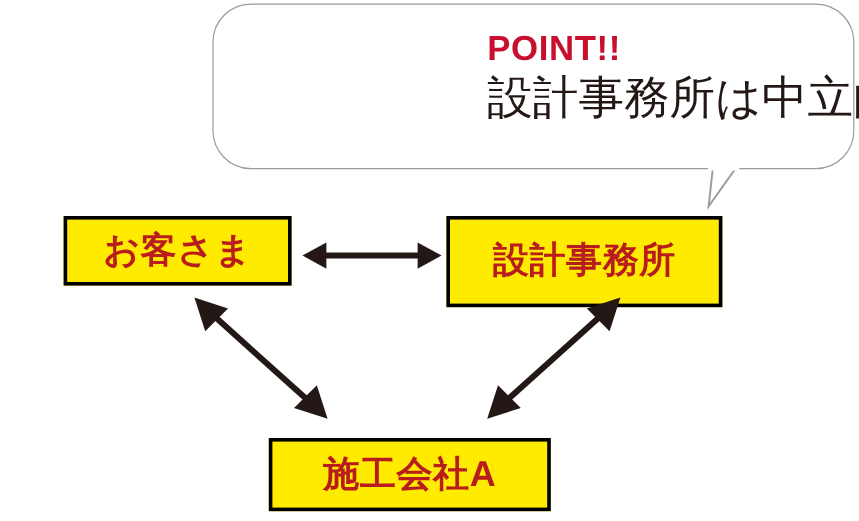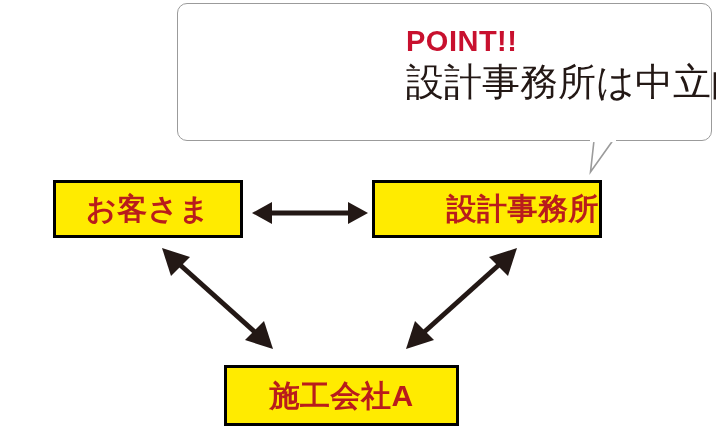--- a/index.html
+++ b/index.html
@@ -20,21 +20,21 @@
 
   
   .bubble {
     position: absolute;
     left: 177px;
     top: 3px;
     width: 535px;
     height: 138px;
     box-sizing: border-box;
     border: 1.6px solid #9b9b9b;
-    border-radius: 10px;
+    border-radius: 32px;
     background: #ffffff;
   }
   .bubble-tail {
     position: absolute;
     left: 560px;
     top: 128px;
     width: 80px;
     height: 60px;
     pointer-events: none;
   }
@@ -75,21 +75,21 @@
   }
   .node-label {
     font-size: 30px;
     font-weight: bold;
     color: #b91c1c;
     line-height: 1;
     white-space: nowrap;
     letter-spacing: 0.5px;
   }
   #box-customer  { left: 53px;  top: 180px; width: 190px; height: 58px; }
-  #box-design    { left: 372px; top: 180px; width: 230px; height: 58px; justify-content: flex-end; }
+  #box-design    { left: 372px; top: 180px; width: 230px; height: 76px; }
   #box-builder   { left: 224px; top: 365px; width: 235px; height: 61px; }
 
   
   .arrow-svg {
     position: absolute;
     pointer-events: none;
   }
   #arrow-horizontal { left: 252px; top: 196px; width: 116px; height: 34px; }
   #arrow-left-diag  { left: 160px; top: 246px; width: 115px; height: 105px; }
   #arrow-right-diag { left: 404px; top: 246px; width: 115px; height: 105px; }

